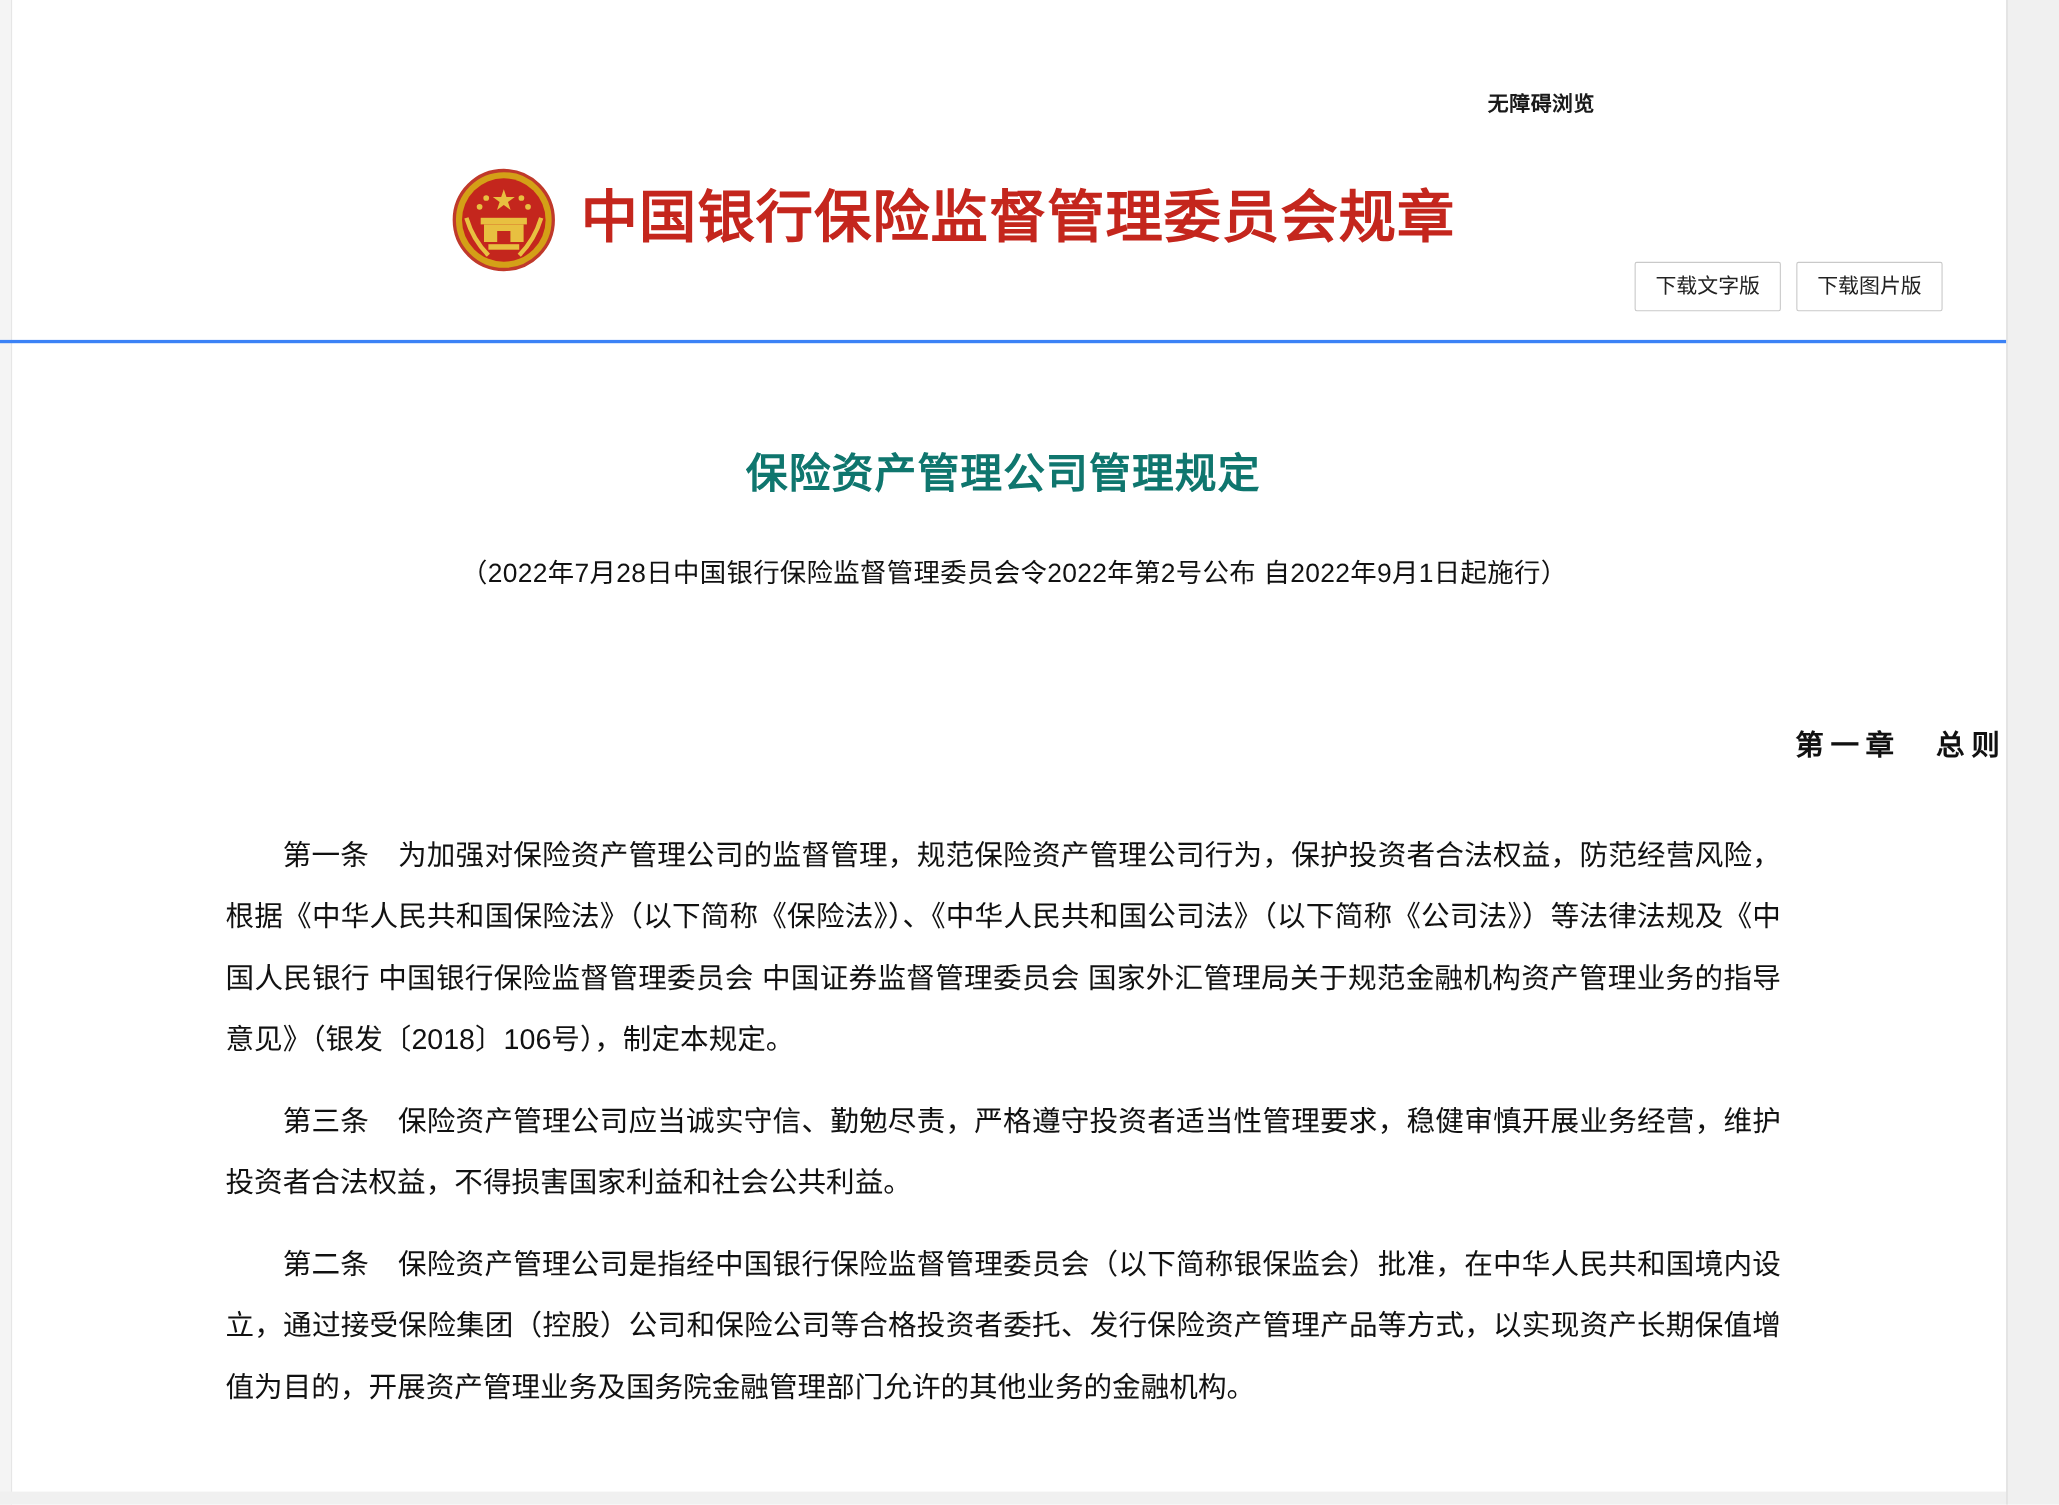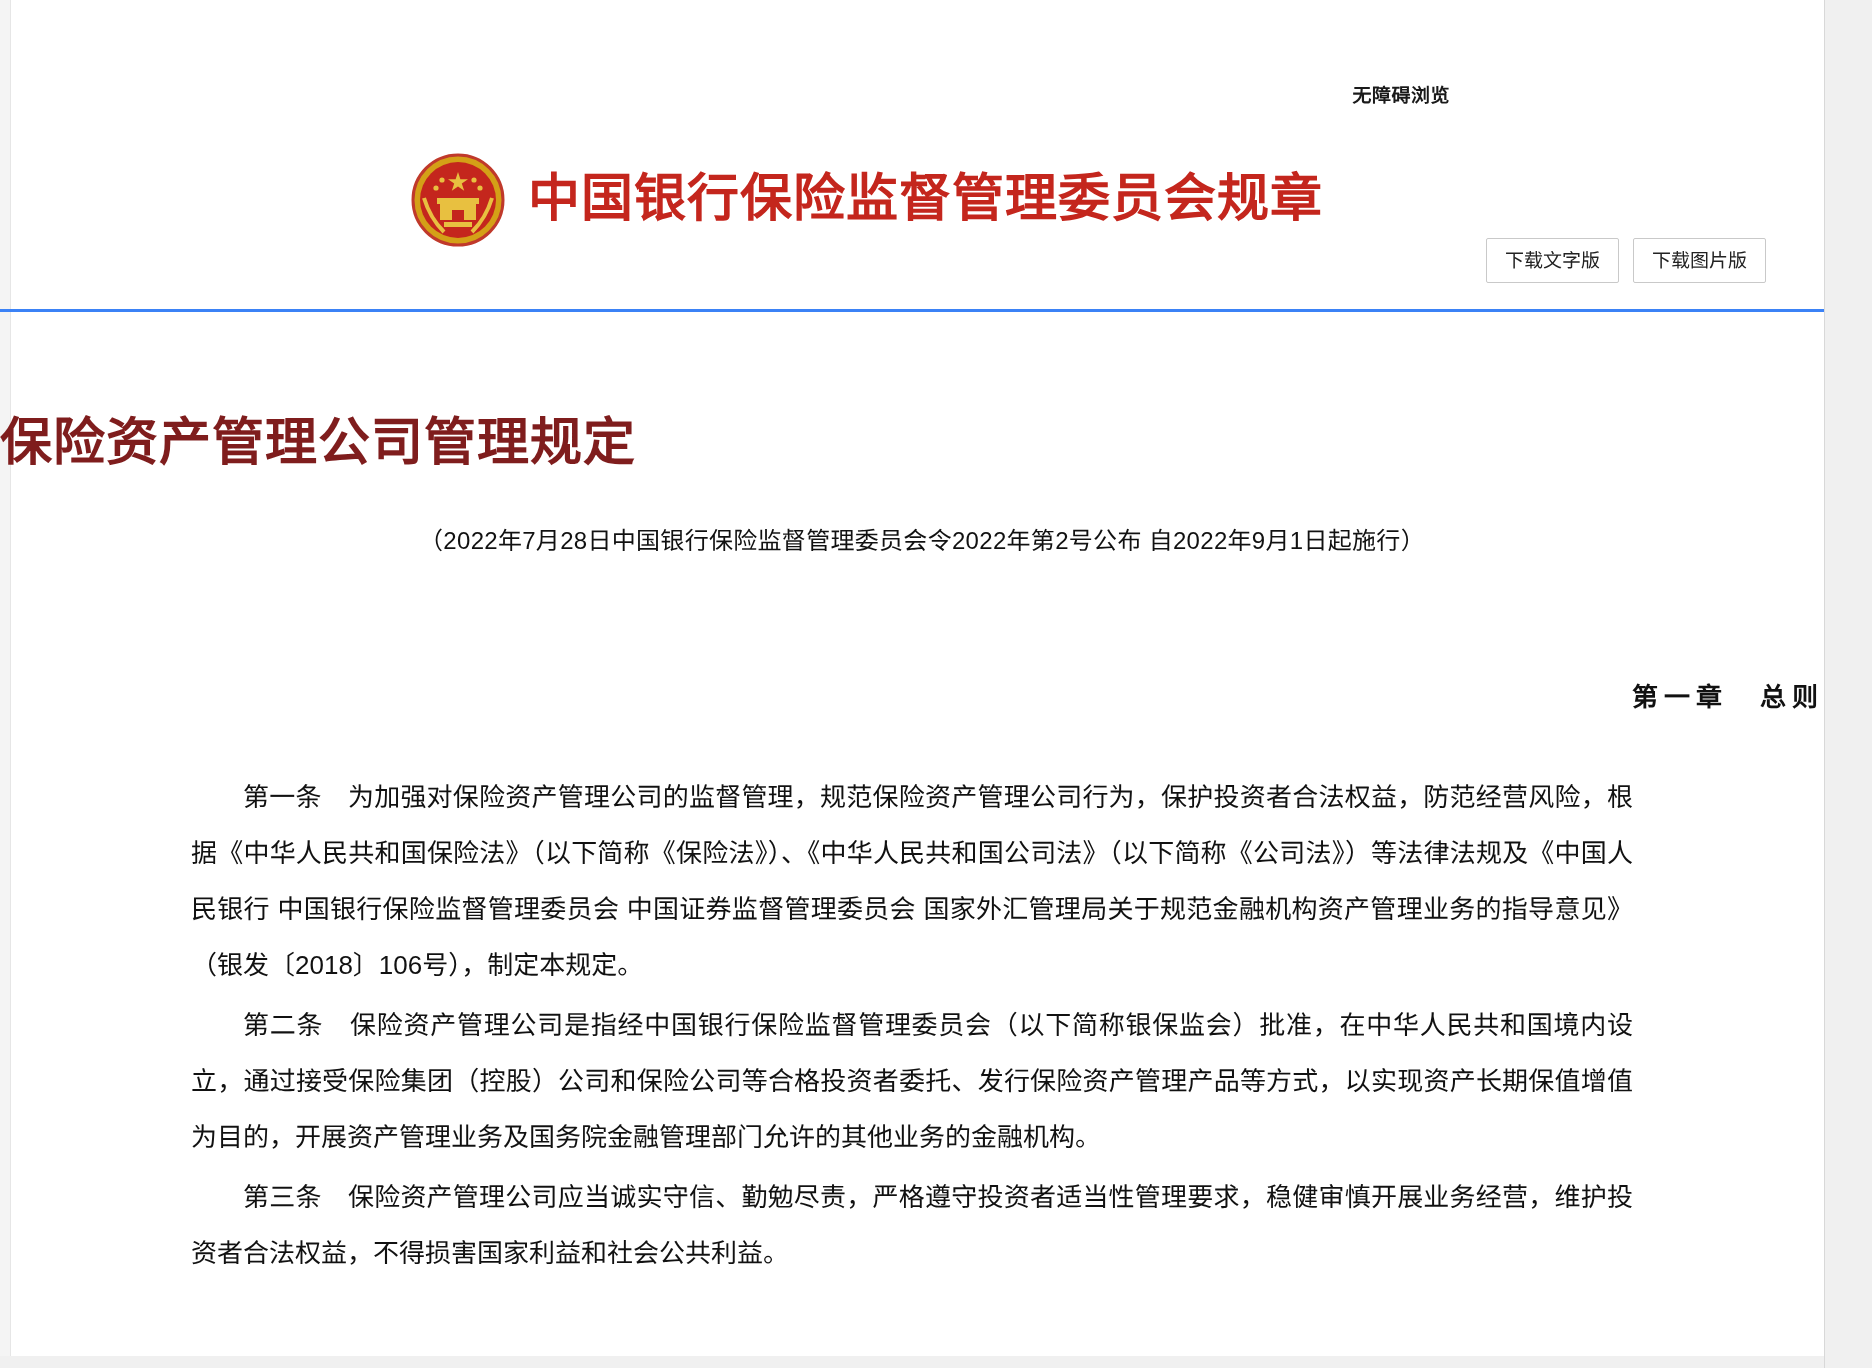--- a/index.html
+++ b/index.html
@@ -115,24 +115,24 @@
   }
 
   
   .doc {
     position: absolute;
     top: 312px;
     left: 0;
     width: 1824px;
   }
   .doc-title {
-    text-align: left;
-    font-size: 52px;
-    font-weight: 700;
-    color: #7f1d1d;
+    text-align: center;
+    font-size: 38px;
+    font-weight: 700;
+    color: #0f766e;
     margin-top: 88px;
     letter-spacing: 1px;
   }
   .doc-subtitle {
     text-align: center;
     font-size: 24px;
     color: #111;
     margin-top: 46px;
     letter-spacing: 0.3px;
     padding-left: 20px;
@@ -149,21 +149,21 @@
     margin: 56px auto 0 auto;
     width: 1450px;
   }
   .article {
     font-size: 26px;
     line-height: 56px;
     color: #111;
     text-align: justify;
     text-justify: inter-ideograph;
     text-indent: 2em;
-    margin: 4px;
+    margin: 18px;
   }
 </style>
 </head>
 <body>
 
 <div id="page">
 
   <div id="left-edge"></div>
 
   <div class="access-bar">无障碍浏览</div>
@@ -203,21 +203,21 @@
   <div class="doc">
 
     <div class="doc-title">保险资产管理公司管理规定</div>
 
     <div class="doc-subtitle">（2022年7月28日中国银行保险监督管理委员会令2022年第2号公布 自2022年9月1日起施行）</div>
 
     <div class="chapter">第一章　总则</div>
 
     <div class="articles">
       <p class="article">第一条　为加强对保险资产管理公司的监督管理，规范保险资产管理公司行为，保护投资者合法权益，防范经营风险，根据《中华人民共和国保险法》（以下简称《保险法》）、《中华人民共和国公司法》（以下简称《公司法》）等法律法规及《中国人民银行 中国银行保险监督管理委员会 中国证券监督管理委员会 国家外汇管理局关于规范金融机构资产管理业务的指导意见》（银发〔2018〕106号），制定本规定。</p>
+      <p class="article">第三条　保险资产管理公司应当诚实守信、勤勉尽责，严格遵守投资者适当性管理要求，稳健审慎开展业务经营，维护投资者合法权益，不得损害国家利益和社会公共利益。</p>
       <p class="article">第二条　保险资产管理公司是指经中国银行保险监督管理委员会（以下简称银保监会）批准，在中华人民共和国境内设立，通过接受保险集团（控股）公司和保险公司等合格投资者委托、发行保险资产管理产品等方式，以实现资产长期保值增值为目的，开展资产管理业务及国务院金融管理部门允许的其他业务的金融机构。</p>
-      <p class="article">第三条　保险资产管理公司应当诚实守信、勤勉尽责，严格遵守投资者适当性管理要求，稳健审慎开展业务经营，维护投资者合法权益，不得损害国家利益和社会公共利益。</p>
     </div>
   </div>
 
   <div id="bottom-gutter"></div>
 </div>
 
 <div id="right-gutter"></div>
 
 </body></html>

